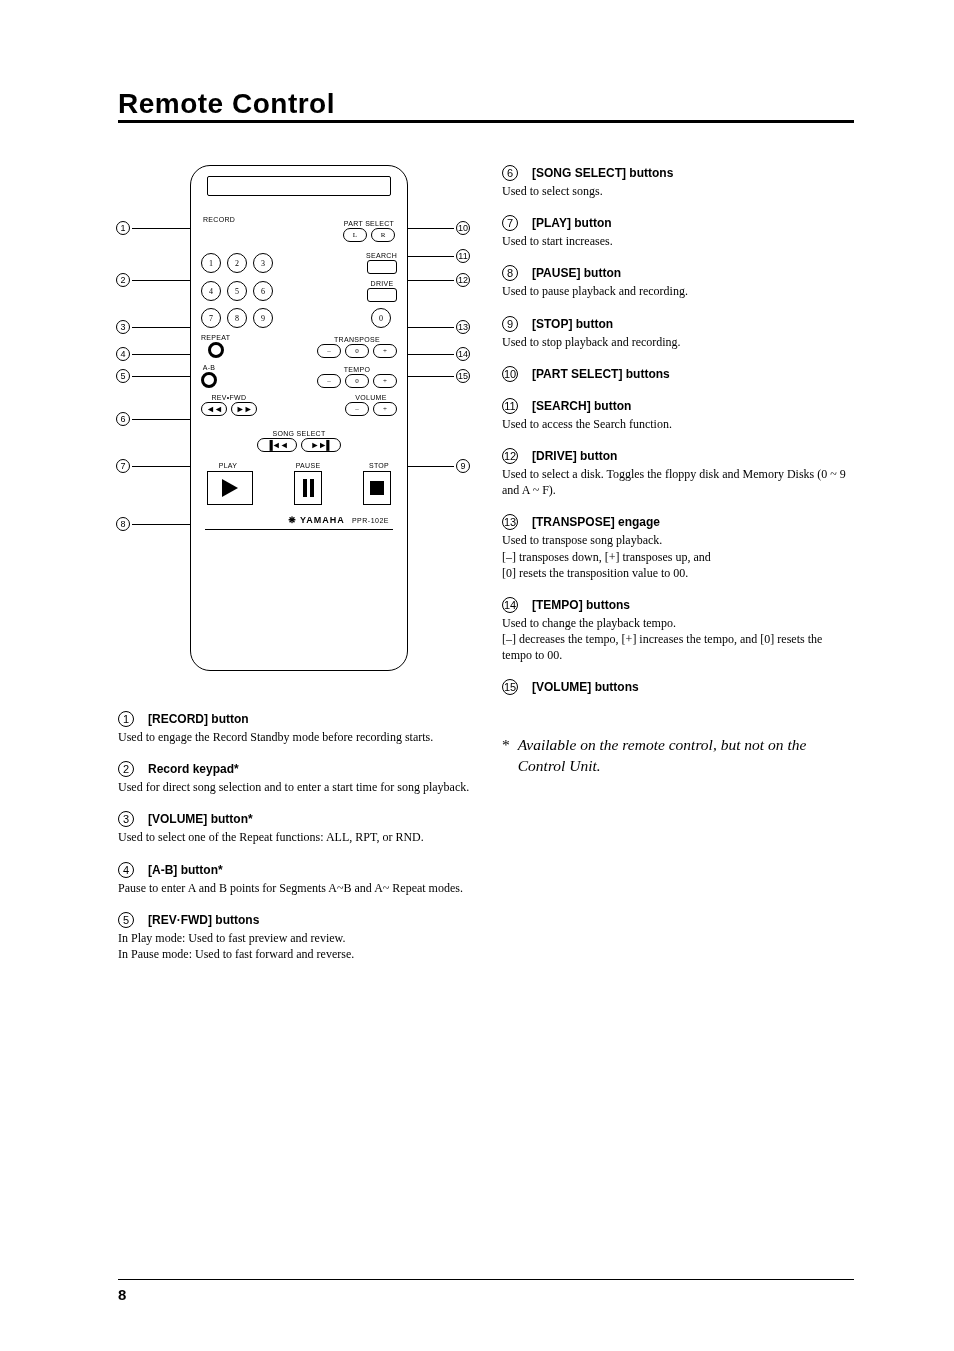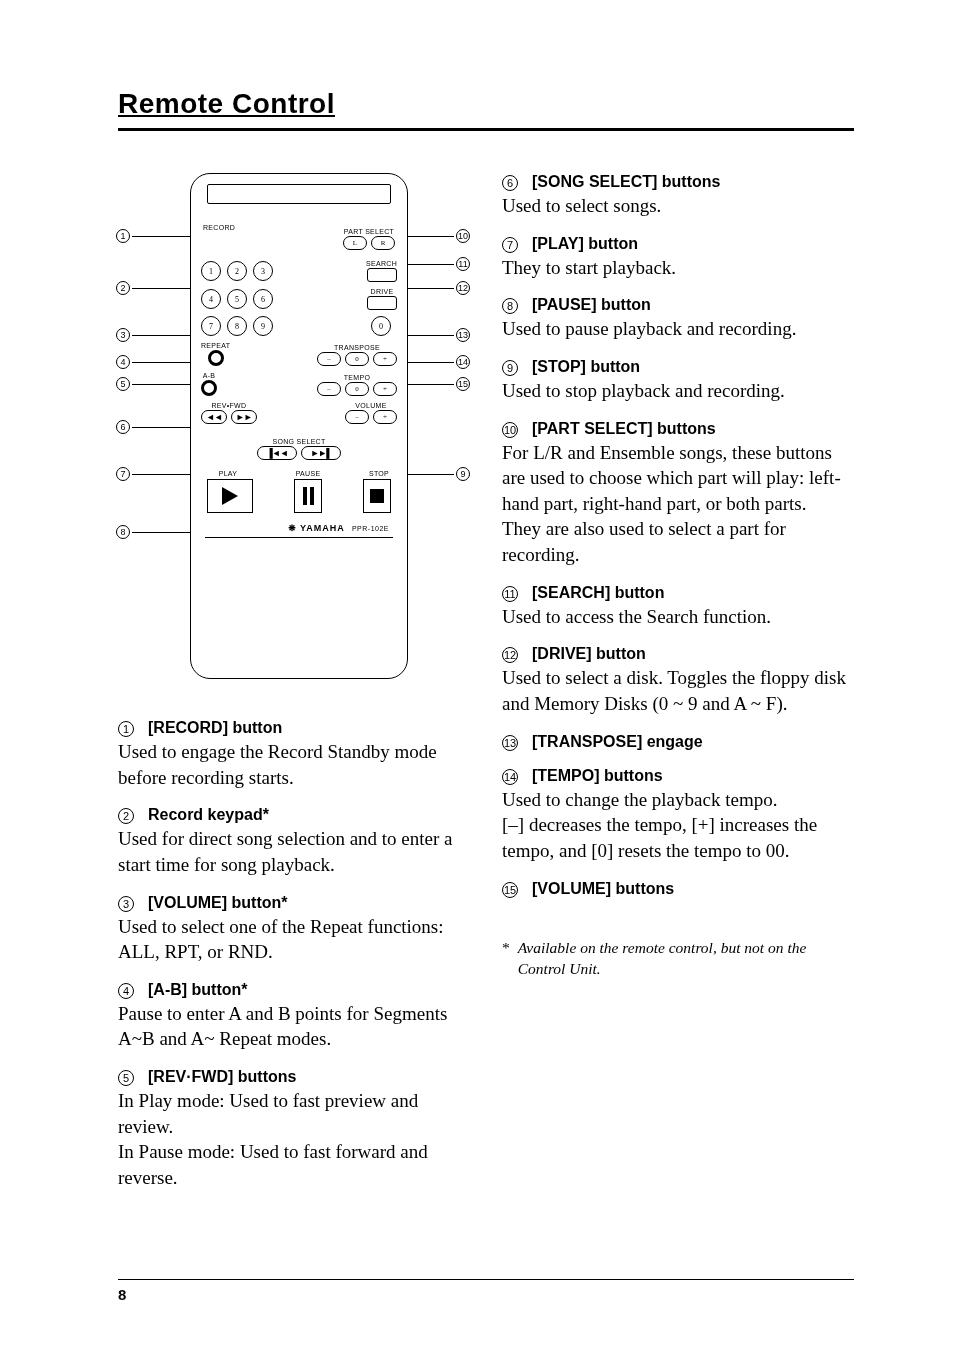--- a/index.html
+++ b/index.html
@@ -10,22 +10,21 @@
     width: 954px;
     height: 1351px;
     position: relative;
     padding: 88px 100px 60px 118px;
   }
   .page-title {
     font-family: "Arial Black", Arial, sans-serif;
     font-weight: 900;
     font-size: 28px;
     letter-spacing: 0.5px;
-    margin-bottom: 8px;
-    text-decoration: underline;
+    margin-bottom: 0;
   }
   .title-rule {
     height: 3px;
     background: #000;
     margin-bottom: 42px;
   }
   .columns {
     display: flex;
     gap: 32px;
   }
@@ -90,22 +89,22 @@
   .co-num { display:inline-flex; width:14px; height:14px; border:1px solid #000; border-radius:50%; align-items:center; justify-content:center; font-size:9px; background:#fff;}
   .co-line { position:absolute; height:1px; background:#000; }
   
   .items .item { margin-bottom: 16px; }
   .item-head { display:flex; align-items:baseline; gap:14px; margin-bottom:2px; }
   .circ-num {
     display:inline-flex; width:16px; height:16px; border:1.2px solid #000; border-radius:50%;
     align-items:center; justify-content:center; font-size:11px; font-family: Arial, sans-serif;
     flex-shrink:0;
   }
-  .item-title { font-family: Arial, sans-serif; font-weight:bold; font-size:16px; }
-  .item-body { font-size: 19px; line-height: 1.35; }
+  .item-title { font-family: Arial, sans-serif; font-weight:bold; font-size:12px; }
+  .item-body { font-size: 12px; line-height: 1.35; }
   .footnote { font-size:15.5px; font-style: italic; line-height:1.35; display:flex; gap:8px; margin-top:40px;}
   .footnote .ast{ font-style:normal;}
   .page-num {
     position:absolute; bottom:48px; left:118px;
     font-family: Arial, sans-serif; font-weight:bold; font-size:15px;
     border-top:1px solid #000; padding-top:6px; width:736px;
   }
   .tri-right { width:0;height:0;border-top:9px solid transparent;border-bottom:9px solid transparent;border-left:16px solid #000;}
   .arrow { font-size:9px; letter-spacing:-1px; }
   .glyph-logo { font-size:9px; }
@@ -331,62 +330,62 @@
             <span class="circ-num">6</span>
             <span class="item-title">[SONG SELECT] buttons</span>
           </div>
           <div class="item-body">Used to select songs.</div>
         </div>
         <div class="item">
           <div class="item-head">
             <span class="circ-num">7</span>
             <span class="item-title">[PLAY] button</span>
           </div>
-          <div class="item-body">They to start playback.</div>
+          <div class="item-body">Used to start increases.</div>
         </div>
         <div class="item">
           <div class="item-head">
             <span class="circ-num">8</span>
             <span class="item-title">[PAUSE] button</span>
           </div>
           <div class="item-body">Used to pause playback and recording.</div>
         </div>
         <div class="item">
           <div class="item-head">
             <span class="circ-num">9</span>
             <span class="item-title">[STOP] button</span>
           </div>
           <div class="item-body">Used to stop playback and recording.</div>
         </div>
         <div class="item">
           <div class="item-head">
             <span class="circ-num">10</span>
             <span class="item-title">[PART SELECT] buttons</span>
           </div>
-          <div class="item-body">For L/R and Ensemble songs, these buttons are used to choose which part will play: left-hand part, right-hand part, or both parts.<br>They are also used to select a part for recording.</div>
         </div>
         <div class="item">
           <div class="item-head">
             <span class="circ-num">11</span>
             <span class="item-title">[SEARCH] button</span>
           </div>
           <div class="item-body">Used to access the Search function.</div>
         </div>
         <div class="item">
           <div class="item-head">
             <span class="circ-num">12</span>
             <span class="item-title">[DRIVE] button</span>
           </div>
           <div class="item-body">Used to select a disk.  Toggles the floppy disk and Memory Disks (0 ~ 9 and A ~ F).</div>
         </div>
         <div class="item">
           <div class="item-head">
             <span class="circ-num">13</span>
             <span class="item-title">[TRANSPOSE] engage</span>
           </div>
+          <div class="item-body">Used to transpose song playback.<br>[–] transposes down, [+] transposes up, and<br>[0] resets the transposition value to 00.</div>
         </div>
         <div class="item">
           <div class="item-head">
             <span class="circ-num">14</span>
             <span class="item-title">[TEMPO] buttons</span>
           </div>
           <div class="item-body">Used to change the playback tempo.<br>[–] decreases the tempo, [+] increases the tempo, and [0] resets the tempo to 00.</div>
         </div>
         <div class="item">
           <div class="item-head">

